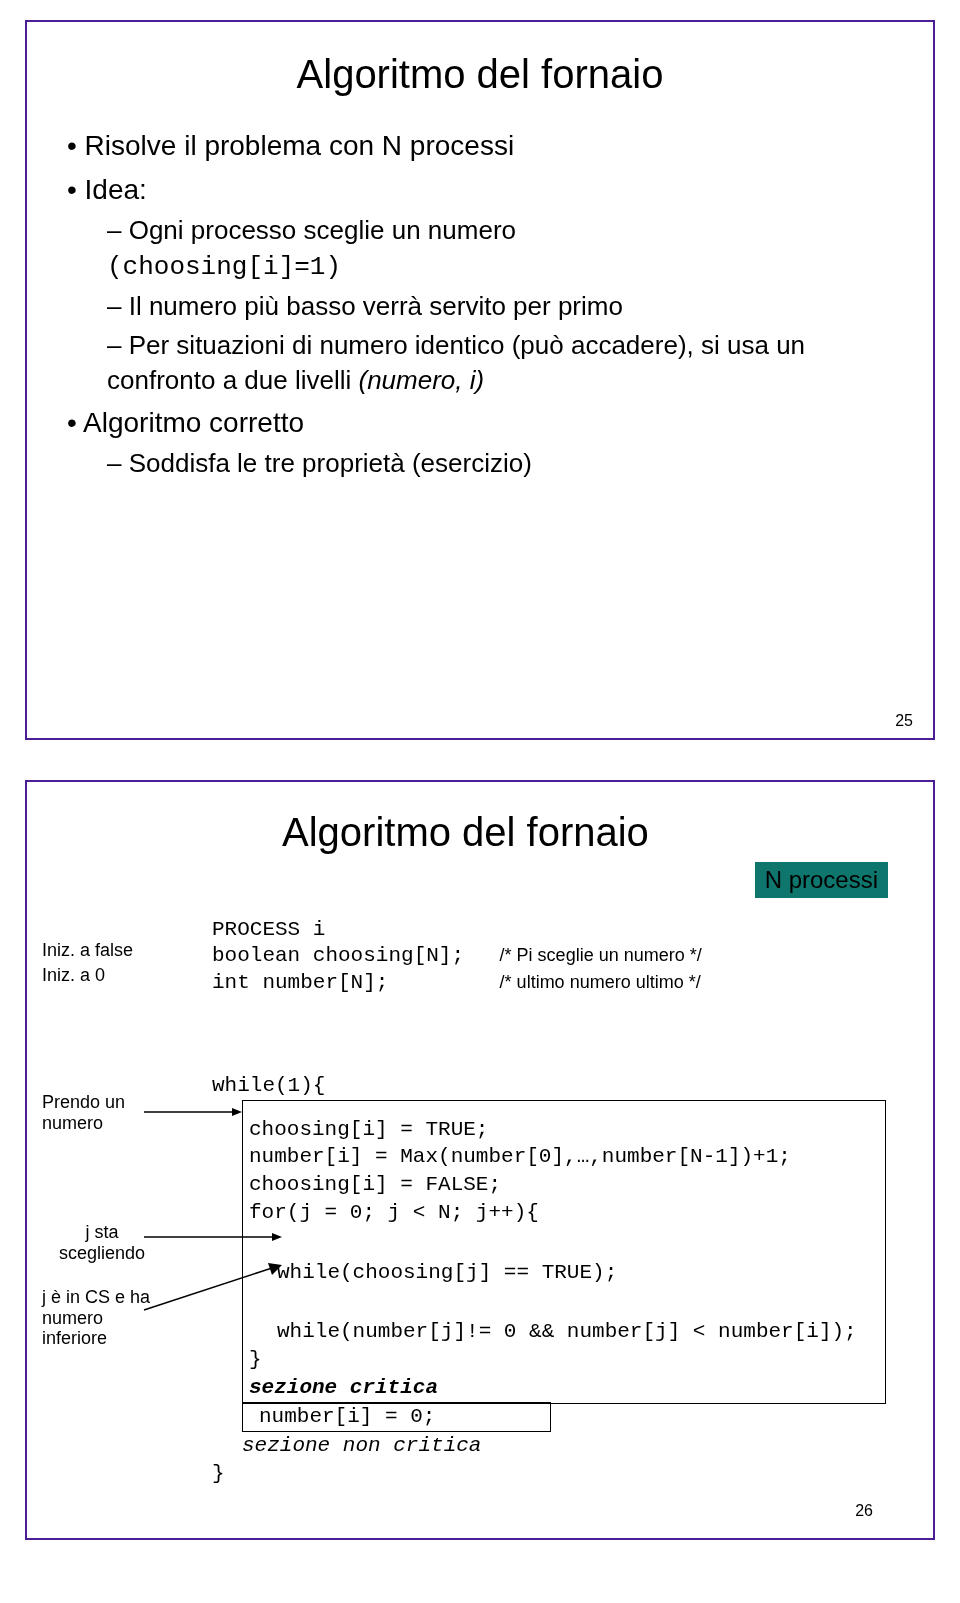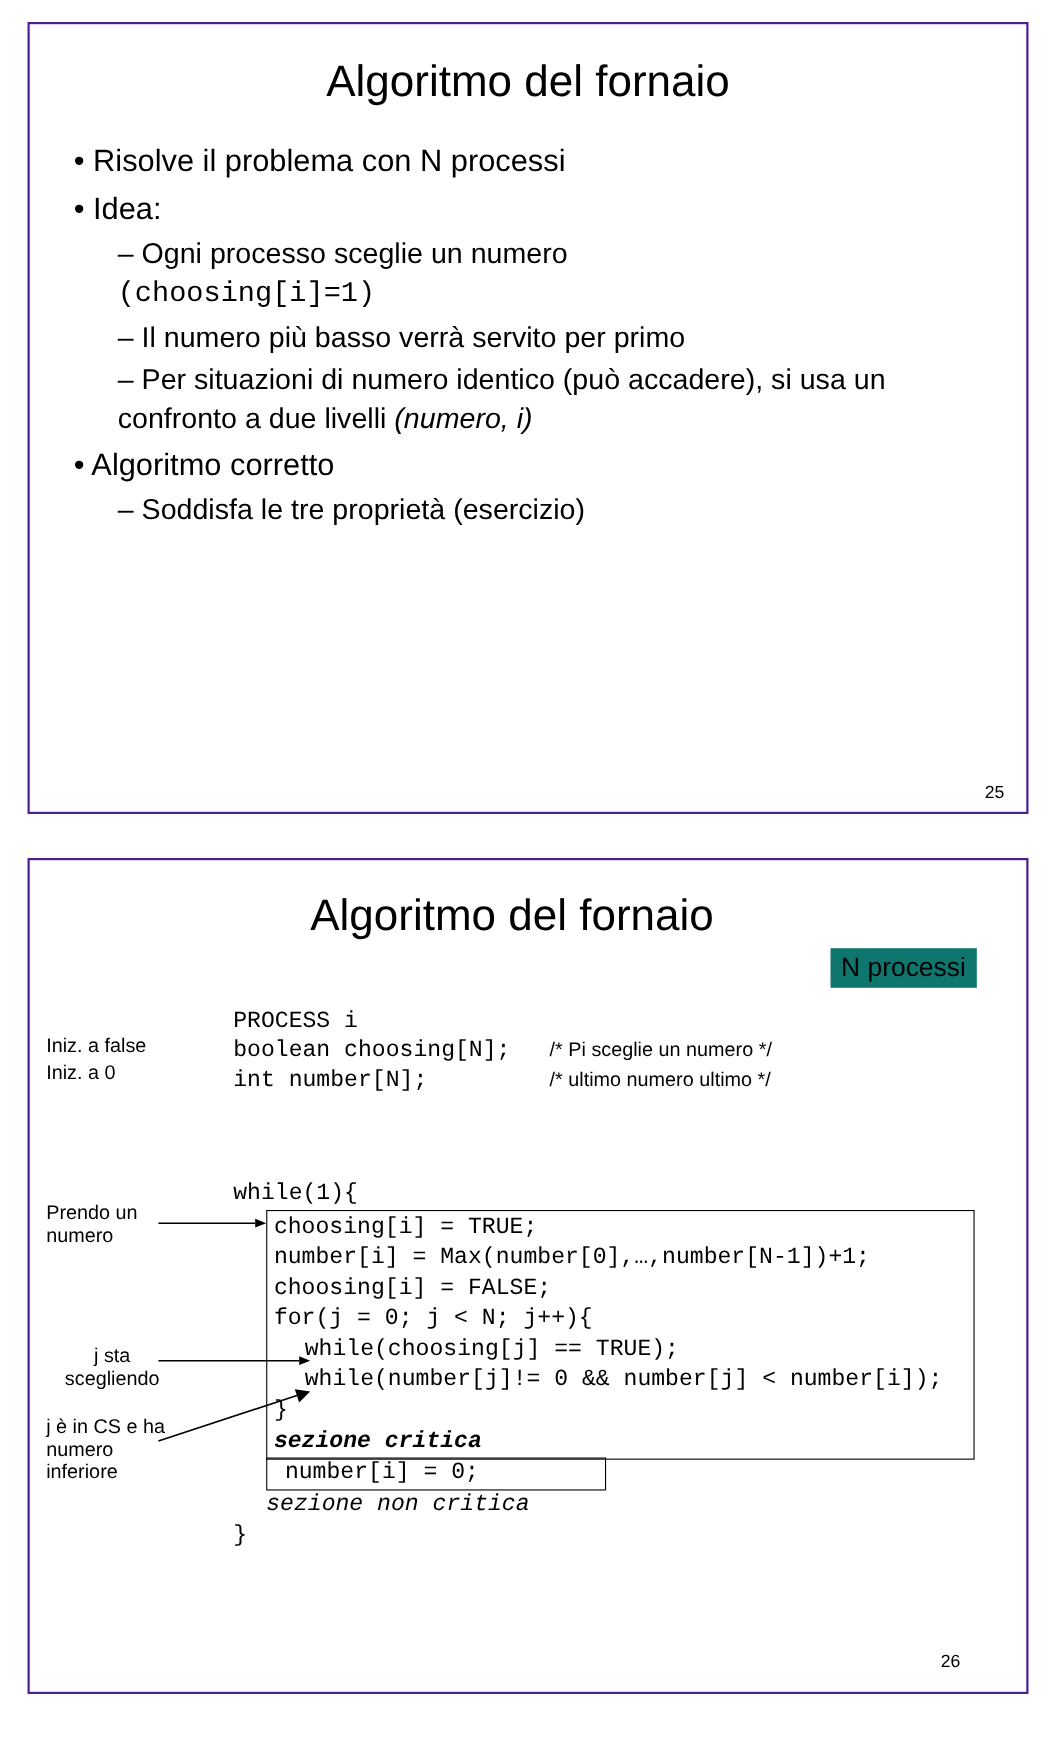--- a/index.html
+++ b/index.html
@@ -81,34 +81,34 @@
     position: absolute;
     top: 270px;
     left: 145px;
     width: 680px;
     font-family: "Courier New", monospace;
     font-size: 21px;
     line-height: 1.32;
   }
   .box1 {
     border: 1px solid #000;
-    padding: 2px 6px 2px 6px;
+    padding: 15px 6px 2px 6px;
     margin-left: 30px;
     width: 630px;
   }
   .box2 {
     border: 1px solid #000;
     width: 275px;
     padding: 0 16px;
     margin-left: 30px;
     margin-top: -2px;
   }
   .bolditalic { font-weight: bold; font-style: italic; }
   .italic-code { font-style: italic; }
-  .indent1 { padding-left: 28px; }
+  .indent1 { padding-left: 28px; margin-top: 32px; }
 </style>
 </head>
 <body>
 
 <div class="slide slide1">
   <h1>Algoritmo del fornaio</h1>
   <div class="bullets">
     <ul>
       <li>Risolve il problema con N processi</li>
       <li>

